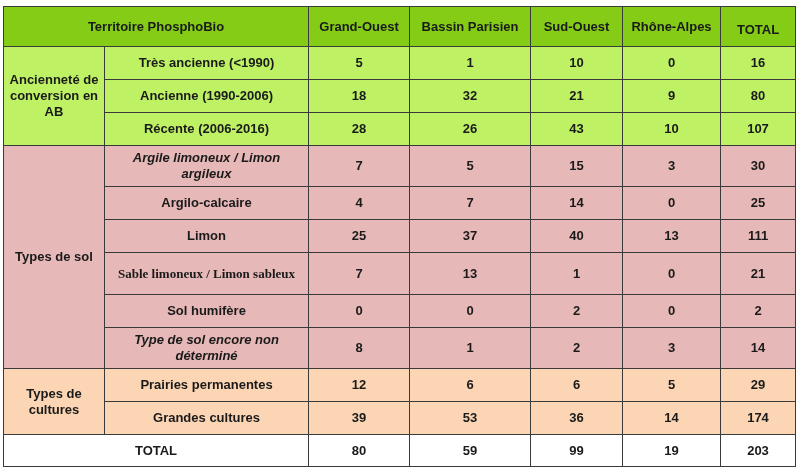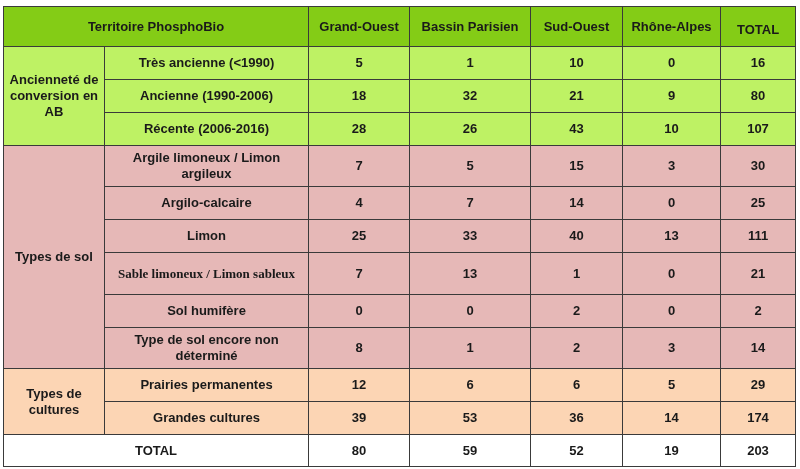--- a/index.html
+++ b/index.html
@@ -30,21 +30,21 @@
     font-size: 13px;
     line-height: 16px;
     padding: 0 4px;
   }
   .hdr td { background: #84cc16; height: 33px; }
   .lav td { background: #bef264; height: 32px; }
   .pink td { background: #e6b8b7; }
   .peach td { background: #fcd5b4; height: 32px; }
   .tot td { background: #ffffff; height: 31px; }
   .h33 { height: 32px; }
-  .h41 { height: 40px; }
+  .h41 { height: 40px; font-style: italic; }
   .h42 { height: 41px; font-family: Liberation Serif, serif; }
   td.totalcol { vertical-align: top; padding-top: 4px; }
   .hdr td.totalcol { padding-top: 6px; }
   table.data { border: 1.5px solid #555; }
   .tot td, .hdr td { border-color: #6e6e6e; }
 </style>
 </head>
 <body>
 
 <table class="data">
@@ -106,21 +106,21 @@
     <td class="h33">Argilo-calcaire</td>
     <td>4</td>
     <td>7</td>
     <td>14</td>
     <td>0</td>
     <td class="totalcol">25</td>
   </tr>
   <tr class="pink">
     <td class="h33">Limon</td>
     <td>25</td>
-    <td>33</td>
+    <td>37</td>
     <td>40</td>
     <td>13</td>
     <td class="totalcol">111</td>
   </tr>
   <tr class="pink">
     <td class="h42">Sable limoneux / Limon sableux</td>
     <td>7</td>
     <td>13</td>
     <td>1</td>
     <td>0</td>
@@ -158,18 +158,18 @@
     <td>53</td>
     <td>36</td>
     <td>14</td>
     <td class="totalcol">174</td>
   </tr>
 
   <tr class="tot">
     <td colspan="2">TOTAL</td>
     <td>80</td>
     <td>59</td>
-    <td>52</td>
+    <td>99</td>
     <td>19</td>
     <td class="totalcol">203</td>
   </tr>
 </tbody>
   </table>
 
 </body></html>

